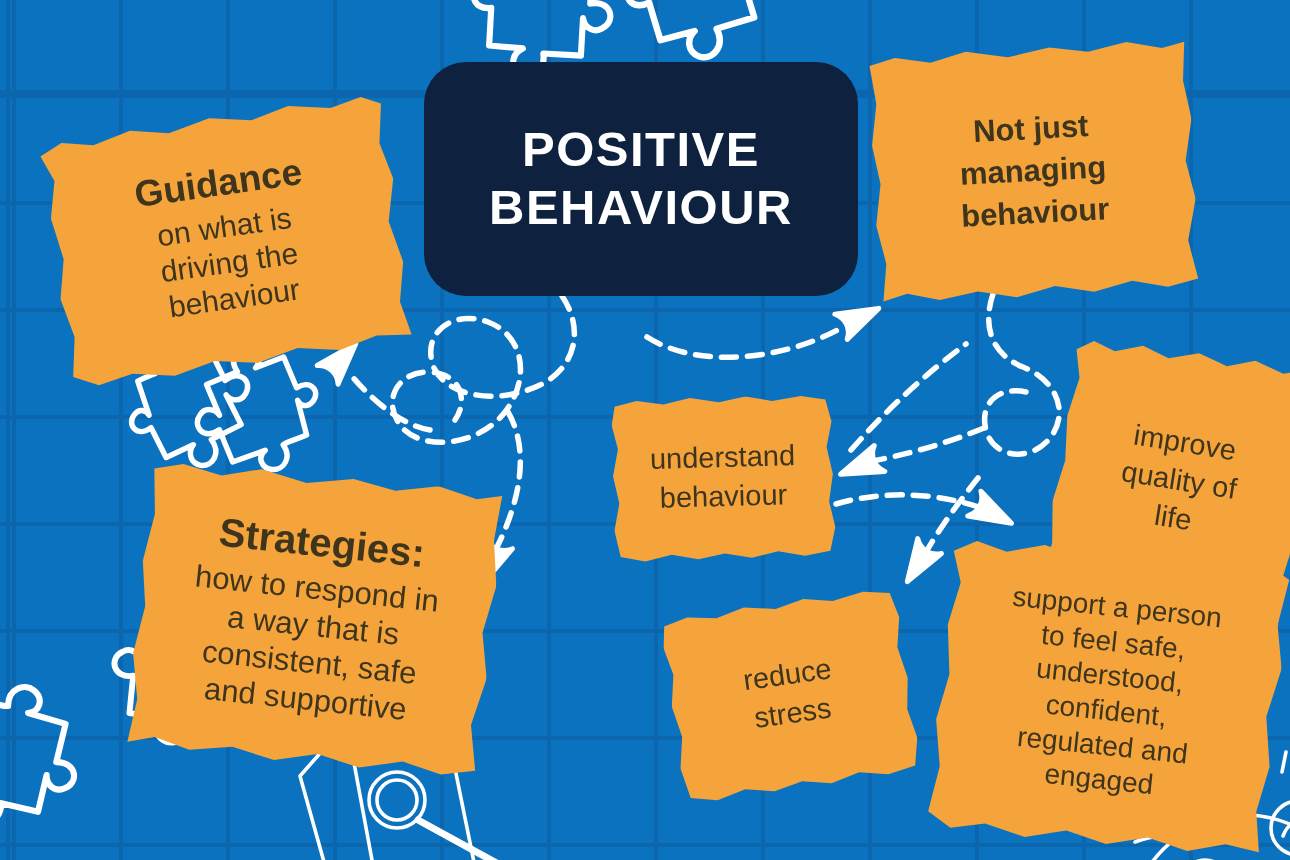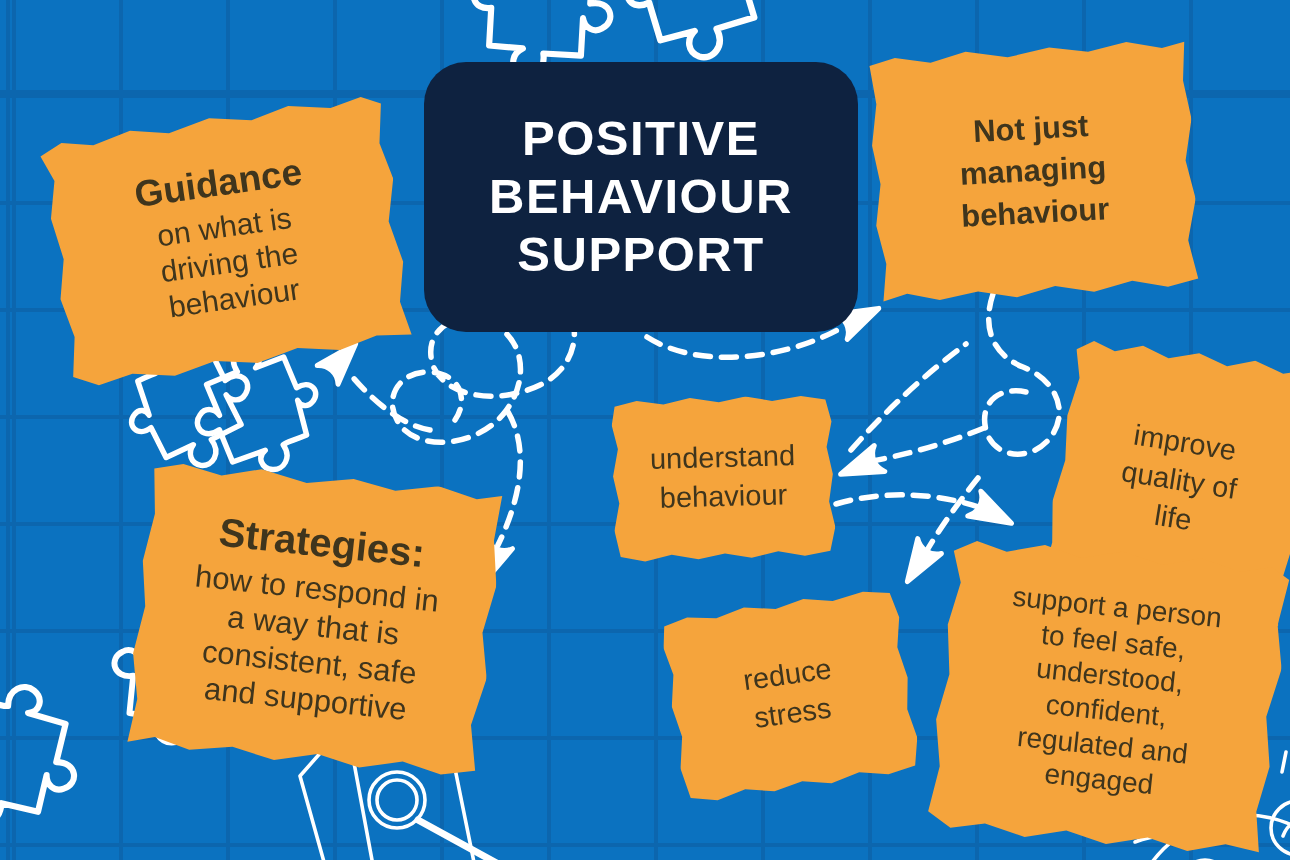--- a/index.html
+++ b/index.html
@@ -37,21 +37,21 @@
   .note-guidance .heading{font-size:37px;margin-bottom:4px;}
   .note-notjust{left:872px;top:42px;width:322px;height:258px;transform:rotate(-3deg);font-size:31px;font-weight:600;line-height:1.35;}
   .note-understand{left:612px;top:392px;width:222px;height:170px;transform:rotate(-1.5deg);font-size:29px;line-height:1.35;}
   .note-improve{left:1056px;top:342px;width:246px;height:278px;transform:rotate(9deg);font-size:29px;line-height:1.3;}
   .note-strategies{left:136px;top:468px;width:356px;height:300px;transform:rotate(6deg);font-size:31px;}
   .note-strategies .heading{font-size:40px;margin-bottom:4px;}
   .note-reduce{left:670px;top:596px;width:240px;height:196px;transform:rotate(-8deg);font-size:29px;line-height:1.35;}
   .note-support{left:938px;top:540px;width:340px;height:308px;transform:rotate(6deg);font-size:28px;line-height:1.24;}
 
   .title-box{
-    position:absolute;z-index:3;left:424px;top:62px;width:434px;height:270px;
+    position:absolute;z-index:3;left:424px;top:62px;width:434px;height:234px;
     background:var(--title-bg);border-radius:42px;color:var(--title-ink);
     display:flex;flex-direction:column;justify-content:center;align-items:center;
     font-size:49px;font-weight:700;letter-spacing:1.5px;line-height:1.18;
   }
 </style>
 </head>
 <body>
 
 <div id="page">
 
@@ -161,16 +161,15 @@
     <div>to feel safe,</div>
     <div>understood,</div>
     <div>confident,</div>
     <div>regulated and</div>
     <div>engaged</div>
   </div>
 
   <div class="title-box">
     <div>POSITIVE</div>
     <div>BEHAVIOUR</div>
-    <div>SUPPORT</div>
   </div>
 
 </div>
 
 </body></html>

